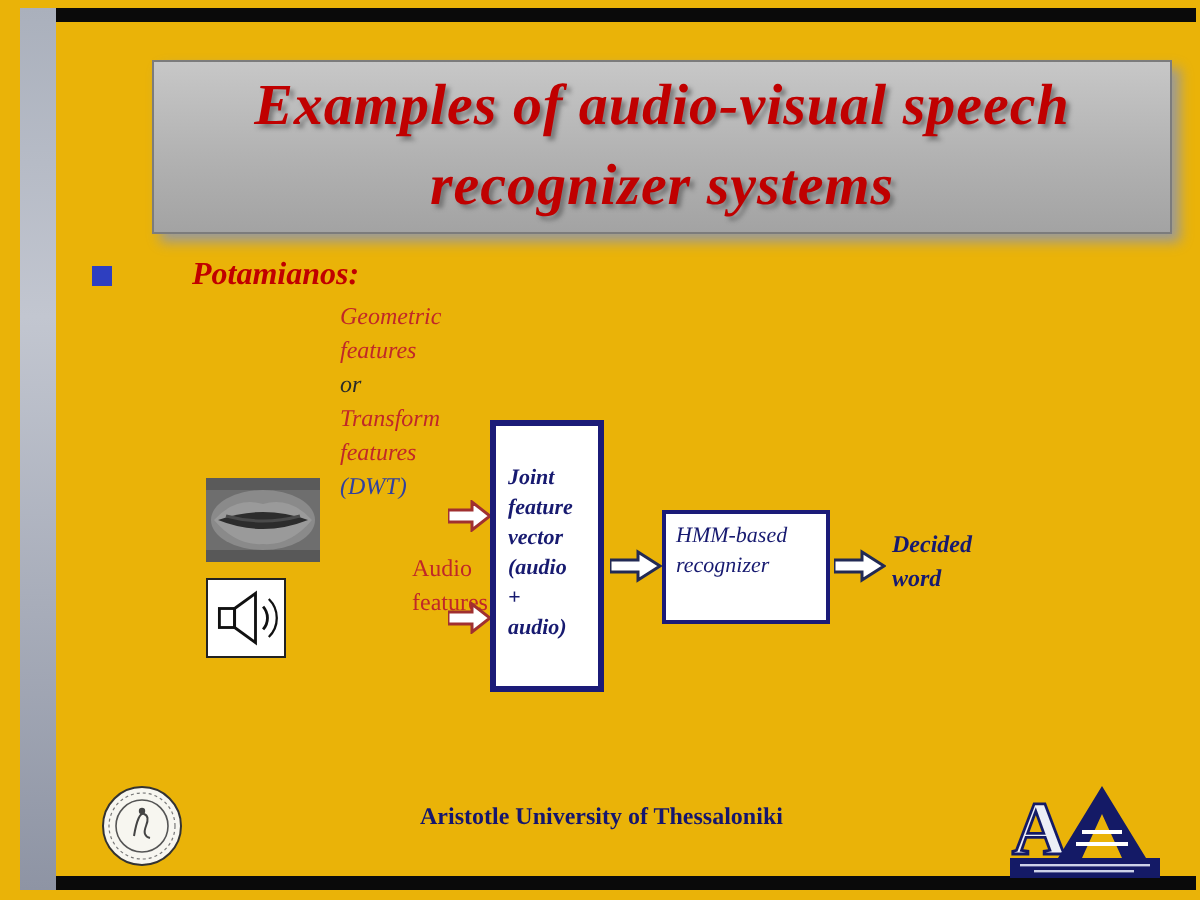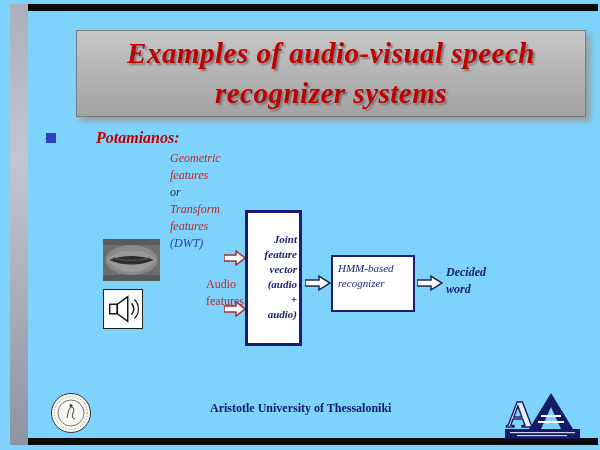--- a/index.html
+++ b/index.html
@@ -1,17 +1,17 @@
 <!DOCTYPE html>
 <html><head>
 <meta charset="utf-8">
 <style>
   html,body{margin:0;padding:0;background:#fff;}
   .slide{
-    position:relative;width:600px;height:450px;background:#7dd3fc;
+    position:relative;width:600px;height:450px;background:#eab308;
     overflow:hidden;font-family:"Liberation Serif",serif;
   }
   
   .left-bar{position:absolute;left:10px;top:4px;width:18px;height:441px;
     background:linear-gradient(180deg,#aab0bc 0%,#c2c6d0 35%,#8e94a4 100%);}
   .top-bar{position:absolute;left:28px;top:4px;width:570px;height:7px;background:#0a0a0a;}
   .bottom-bar{position:absolute;left:28px;top:438px;width:570px;height:7px;background:#0a0a0a;}
 
   
   .title-banner{
@@ -42,21 +42,20 @@
   .lips{position:absolute;left:103px;top:239px;width:57px;height:42px;}
   
   .speaker{position:absolute;left:103px;top:289px;width:40px;height:40px;
     background:#ffffff;border:1px solid #222;box-sizing:border-box;}
 
   
   .joint-box{
     position:absolute;left:245px;top:210px;width:57px;height:136px;
     border:3px solid #1b1b78;box-sizing:border-box;background:#fff;
     padding:19px 2px 0 6px;
-    text-align:right;
   }
   .joint-box div{font-size:11px;line-height:15px;font-weight:bold;font-style:italic;color:#171a70;}
   .hmm-box{
     position:absolute;left:331px;top:255px;width:84px;height:57px;
     border:2px solid #1b1b78;box-sizing:border-box;background:#fff;
     padding:4px 2px 0 5px;
   }
   .hmm-box div{font-size:11px;line-height:15px;font-weight:normal;font-style:italic;color:#171a70;}
   .output-text{position:absolute;left:446px;top:264px;}
   .output-text div{font-size:12px;line-height:17px;font-weight:bold;font-style:italic;color:#171a70;}

